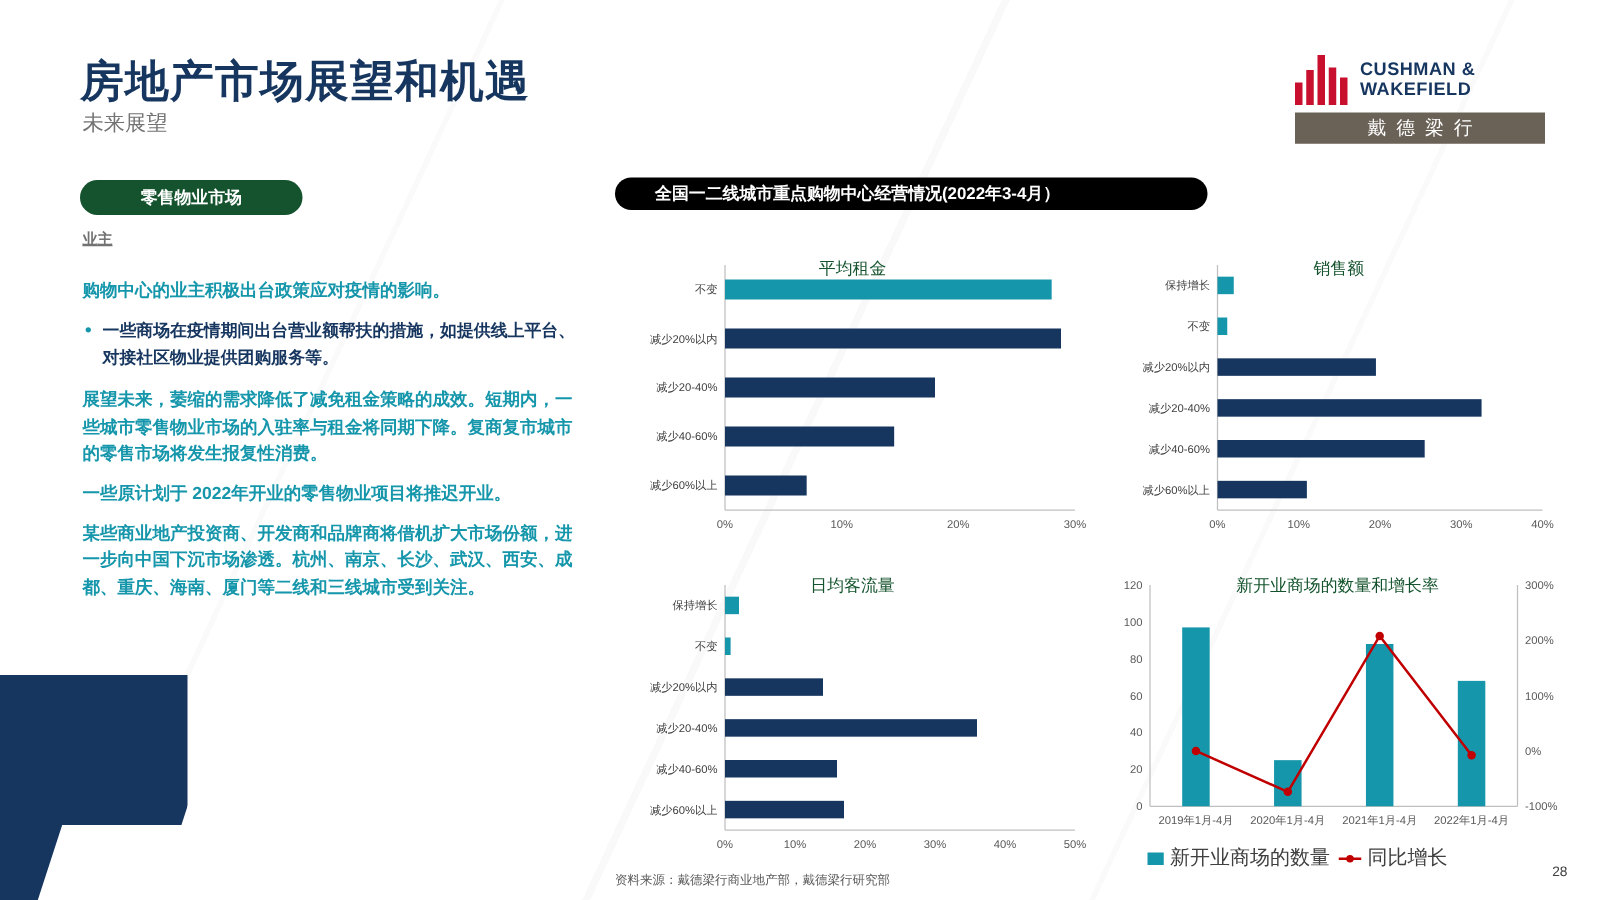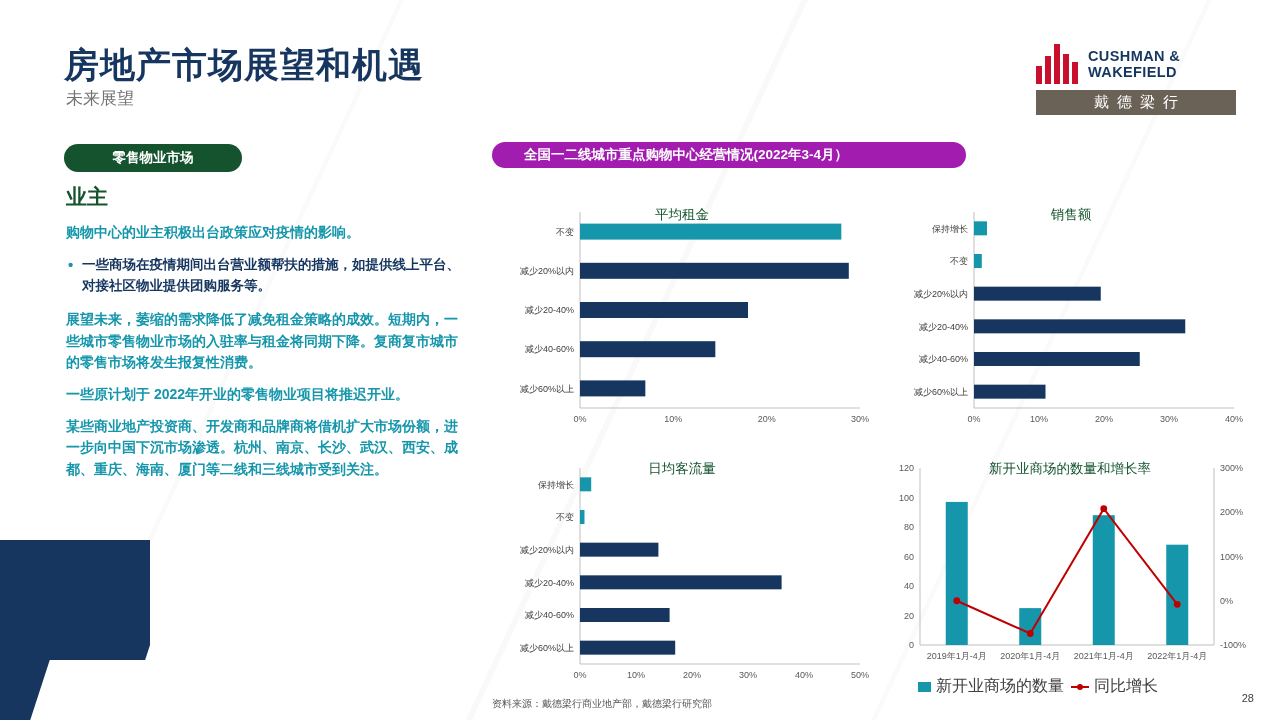--- a/index.html
+++ b/index.html
@@ -65,37 +65,37 @@
   
   .pill {
     position: absolute; left: 64px; top: 144px;
     width: 178px; height: 28px; border-radius: 14px;
     background: #14532d; color: #fff;
     font-size: 13.5px; font-weight: bold;
     display: flex; align-items: center; justify-content: center;
   }
   .sec-title {
     position: absolute; left: 66px; top: 183px;
-    font-size: 21px; font-weight: bold; color: #14532d;
+    font-size: 12px; font-weight: bold; color: #737373; text-decoration: underline;
   }
   .left-body { position: absolute; left: 66px; top: 222px; width: 394px; font-weight: bold; }
   .para { color: #1596ab; font-size: 14px; line-height: 1.55; margin-bottom: 10px; }
   .bullet {
     color: #16365f; font-size: 13.5px; line-height: 1.6;
     padding-left: 16px; position: relative; margin-bottom: 12px;
   }
   .bullet:before {
     content: "•"; position: absolute; left: 2px; top: -1px; color: #1596ab; font-size: 15px;
   }
 
   
   .panel-header {
     position: absolute; left: 492px; top: 142px;
     width: 474px; height: 26px; border-radius: 13px;
-    background: #a21caf; color: #fff;
+    background: #000000; color: #fff;
     font-size: 13.5px; font-weight: bold;
     display: flex; align-items: center; padding-left: 32px;
   }
   .chart-title {
     position: absolute; font-size: 13.5px; color: #14532d; text-align: center; width: 100%; margin-top: 20px;
   }
   .chart-box { position: absolute; }
 
   .axis-label { font-size: 9px; fill: #595959; }
   .cat-label  { font-size: 9px; fill: #404040; }

